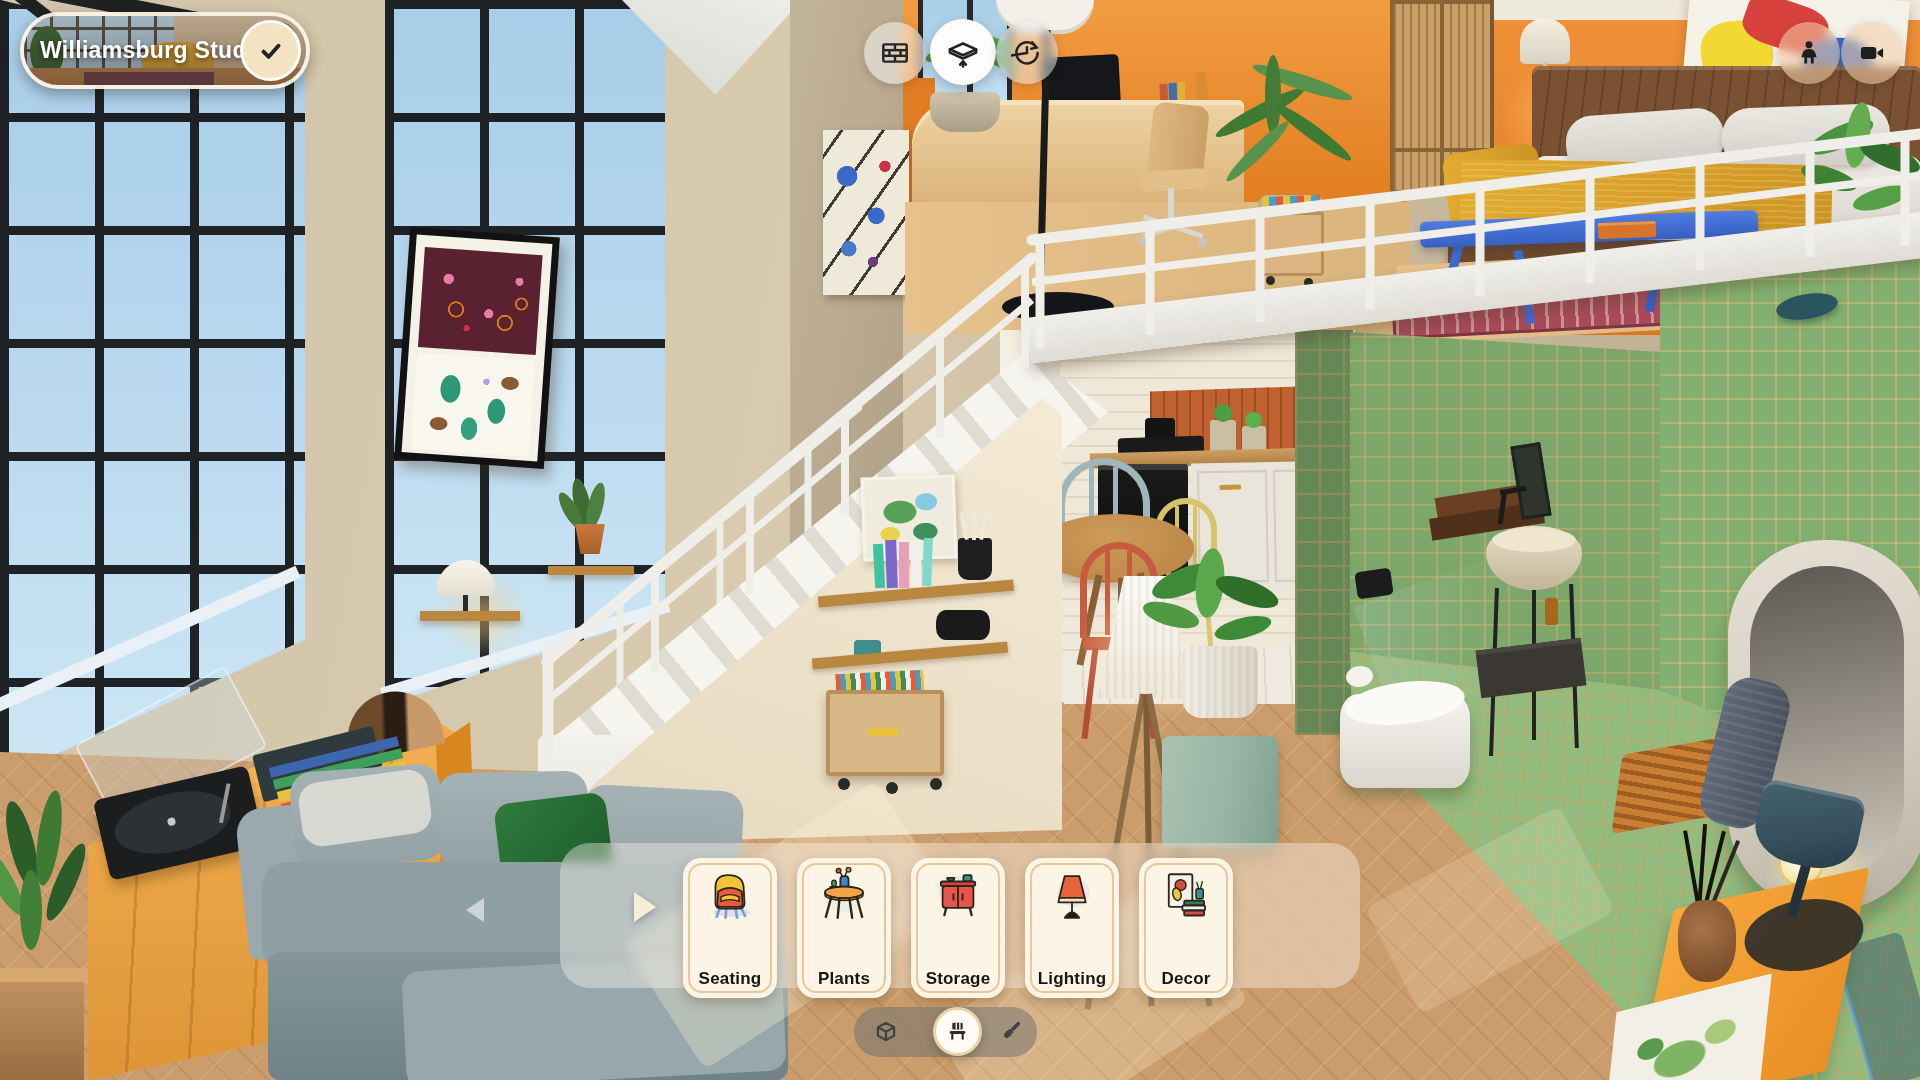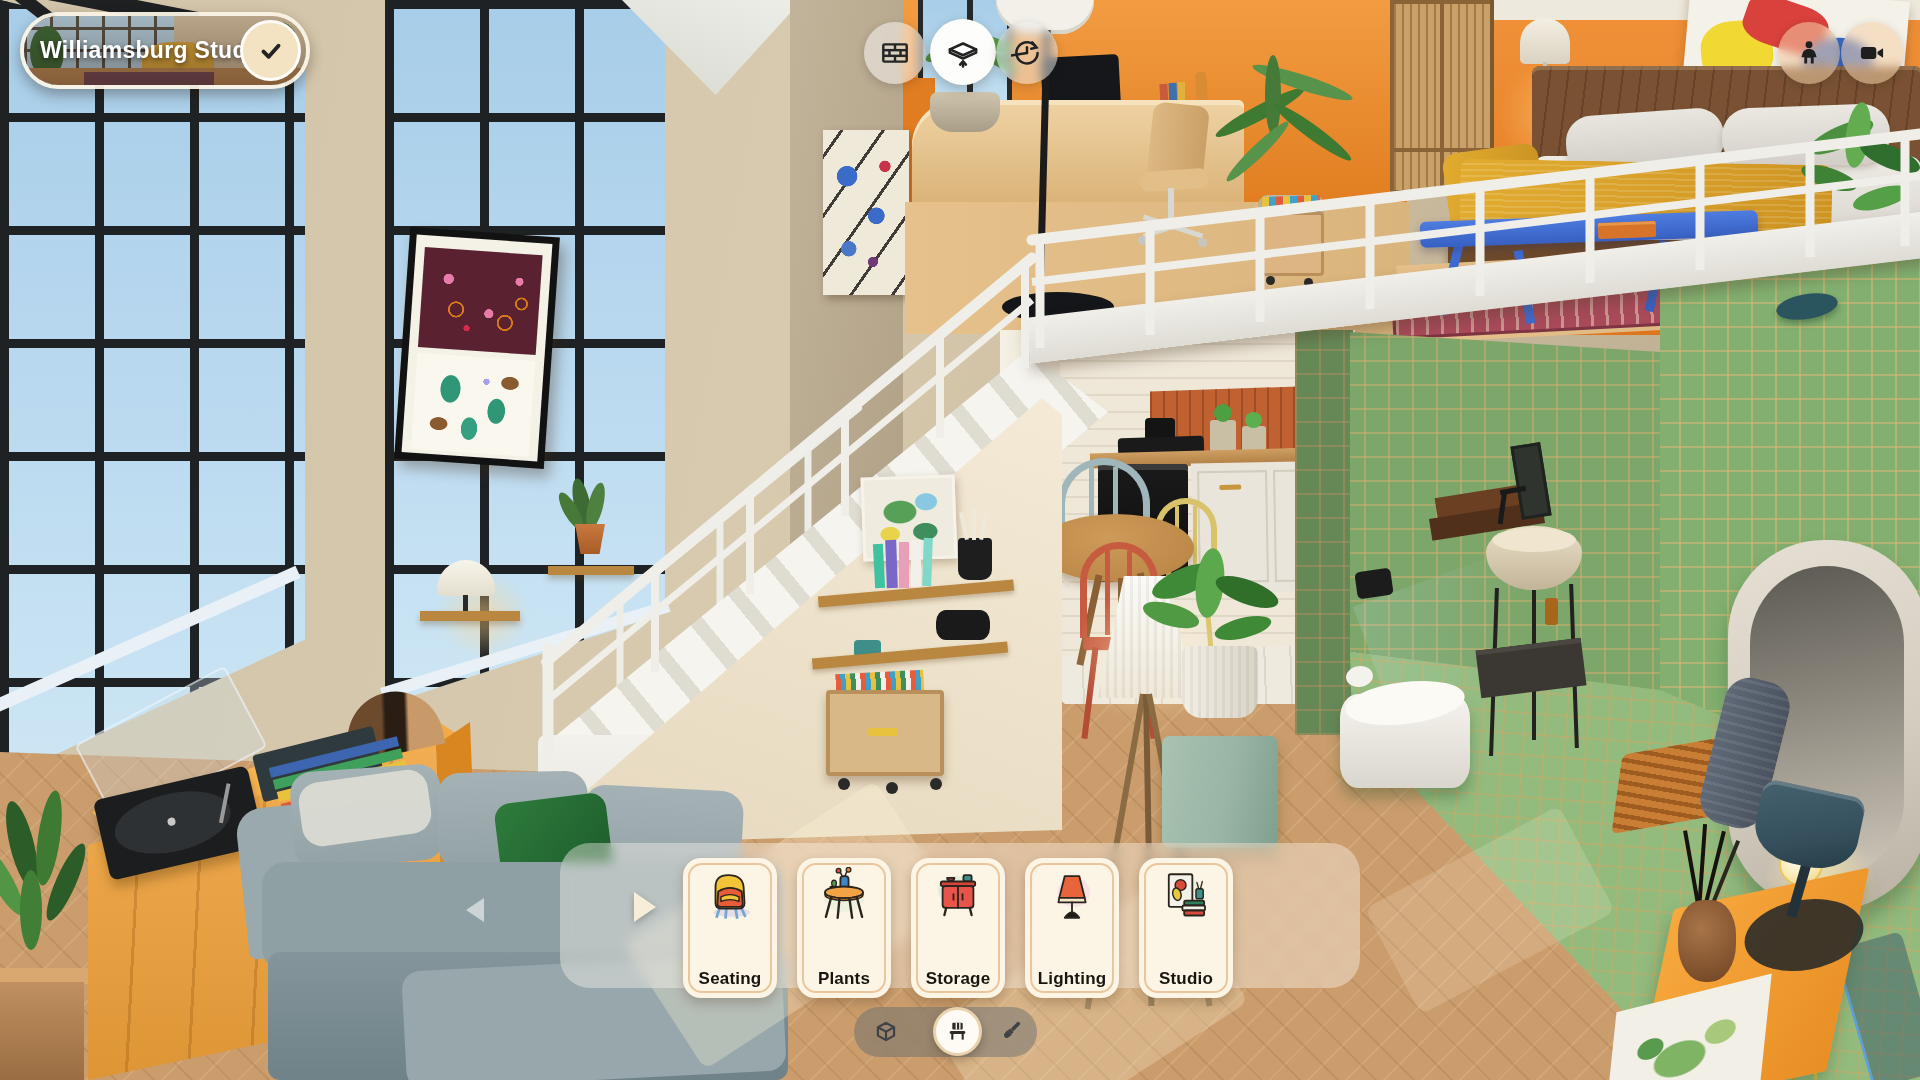--- a/index.html
+++ b/index.html
@@ -551,21 +551,21 @@
         <circle cx="26" cy="20" r="6" fill="#D84C3E" stroke-width="1.6"></circle>
         <ellipse cx="22" cy="30" rx="4.5" ry="7" fill="#E8C83C" stroke-width="1.6" transform="rotate(-14 22 30)"></ellipse>
         <rect x="43" y="24" width="8" height="11" rx="2" fill="#3E8E8A" stroke-width="1.6"></rect>
         <line x1="46" y1="24" x2="44" y2="17" stroke-width="1.4"></line>
           <line x1="48" y1="24" x2="50" y2="16" stroke-width="1.4"></line>
         <rect x="30" y="37" width="22" height="5.5" rx="1.5" fill="#2E7D5B"></rect>
         <rect x="28" y="42.5" width="25" height="5.5" rx="1.5" fill="#F2EFE6"></rect>
         <rect x="30" y="48" width="22" height="5.5" rx="1.5" fill="#D84C3E"></rect>
       </g>
     </svg>
-    <div class="lbl">Studio</div>
+    <div class="lbl">Decor</div>
   </div>
 
 
   <div class="a" style="left:854px;top:1007px;width:183px;height:50px;border-radius:25px;background:rgba(95,105,110,.45);backdrop-filter:blur(6px);"></div>
   <div class="a circ" style="left:872px;top:1018px;width:28px;height:28px;">
     <svg width="28" height="28" viewBox="0 0 26 26">
       <g fill="none" stroke="#3E4245" stroke-width="2" stroke-linejoin="round">
         <polygon points="13,4.5 20.5,8.6 13,12.7 5.5,8.6"></polygon>
         <path d="M5.5,8.6 L5.5,16.4 L13,20.5 L20.5,16.4 L20.5,8.6"></path>
         <line x1="13" y1="12.7" x2="13" y2="20.5"></line>

